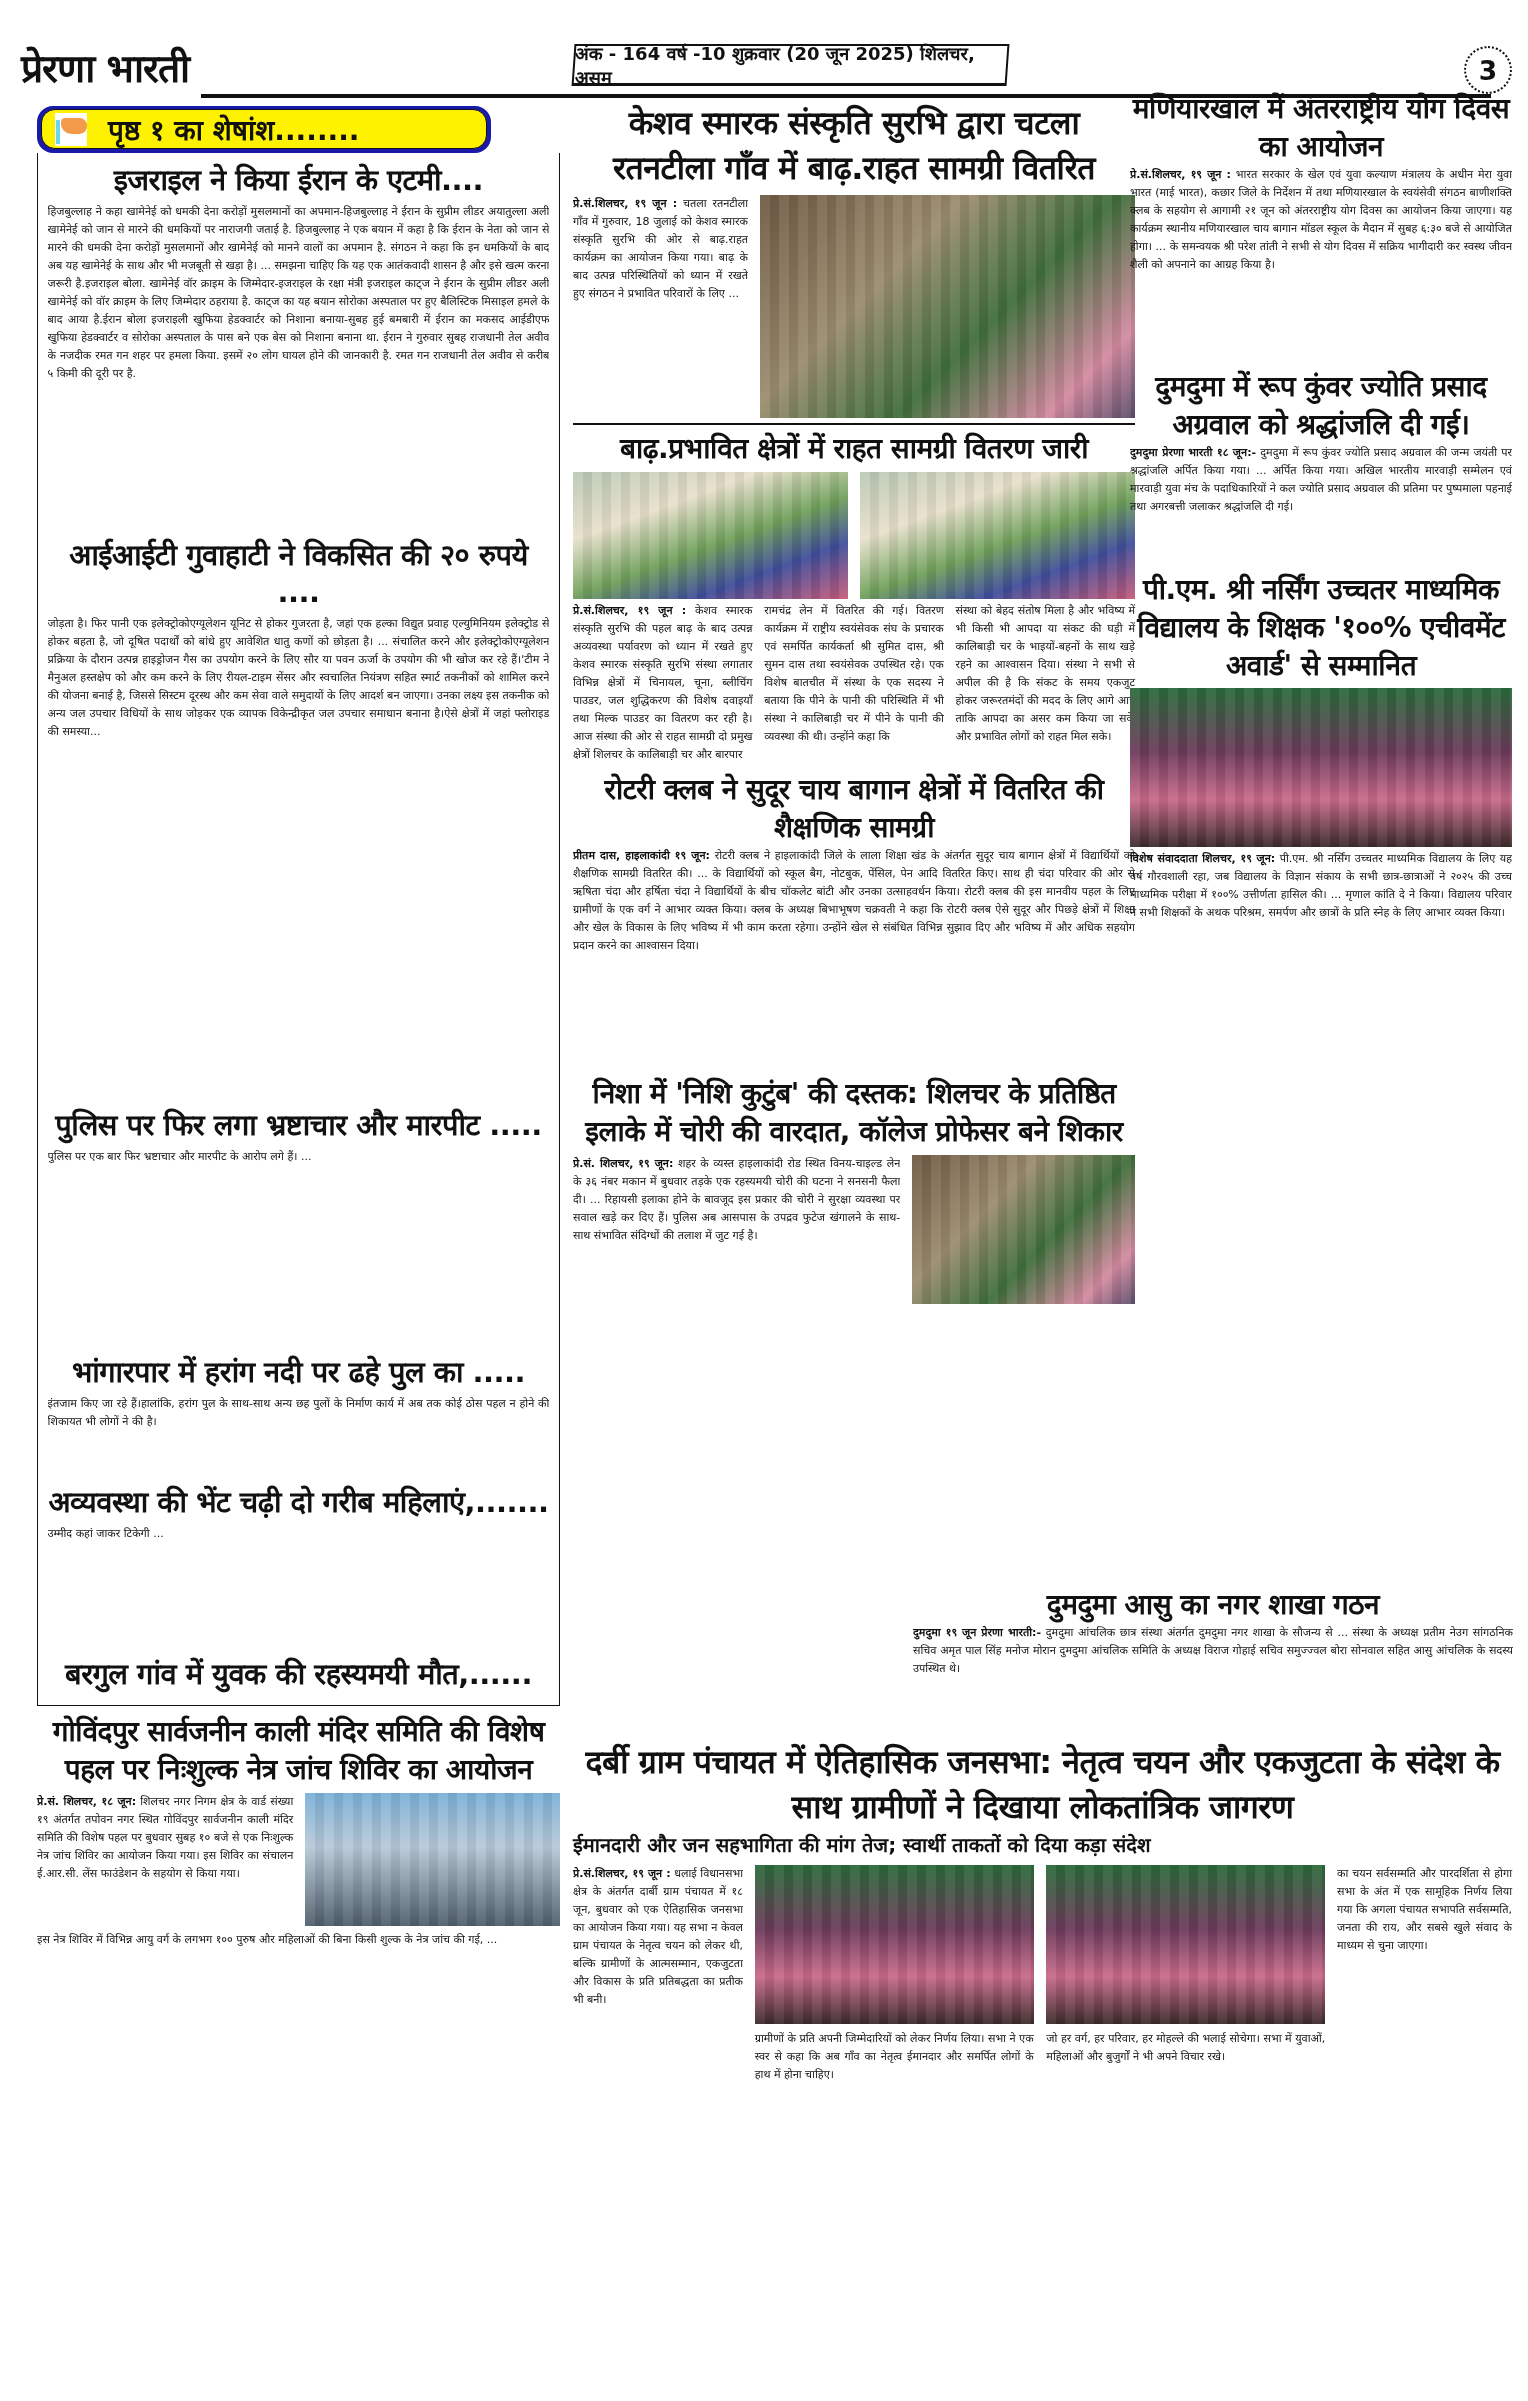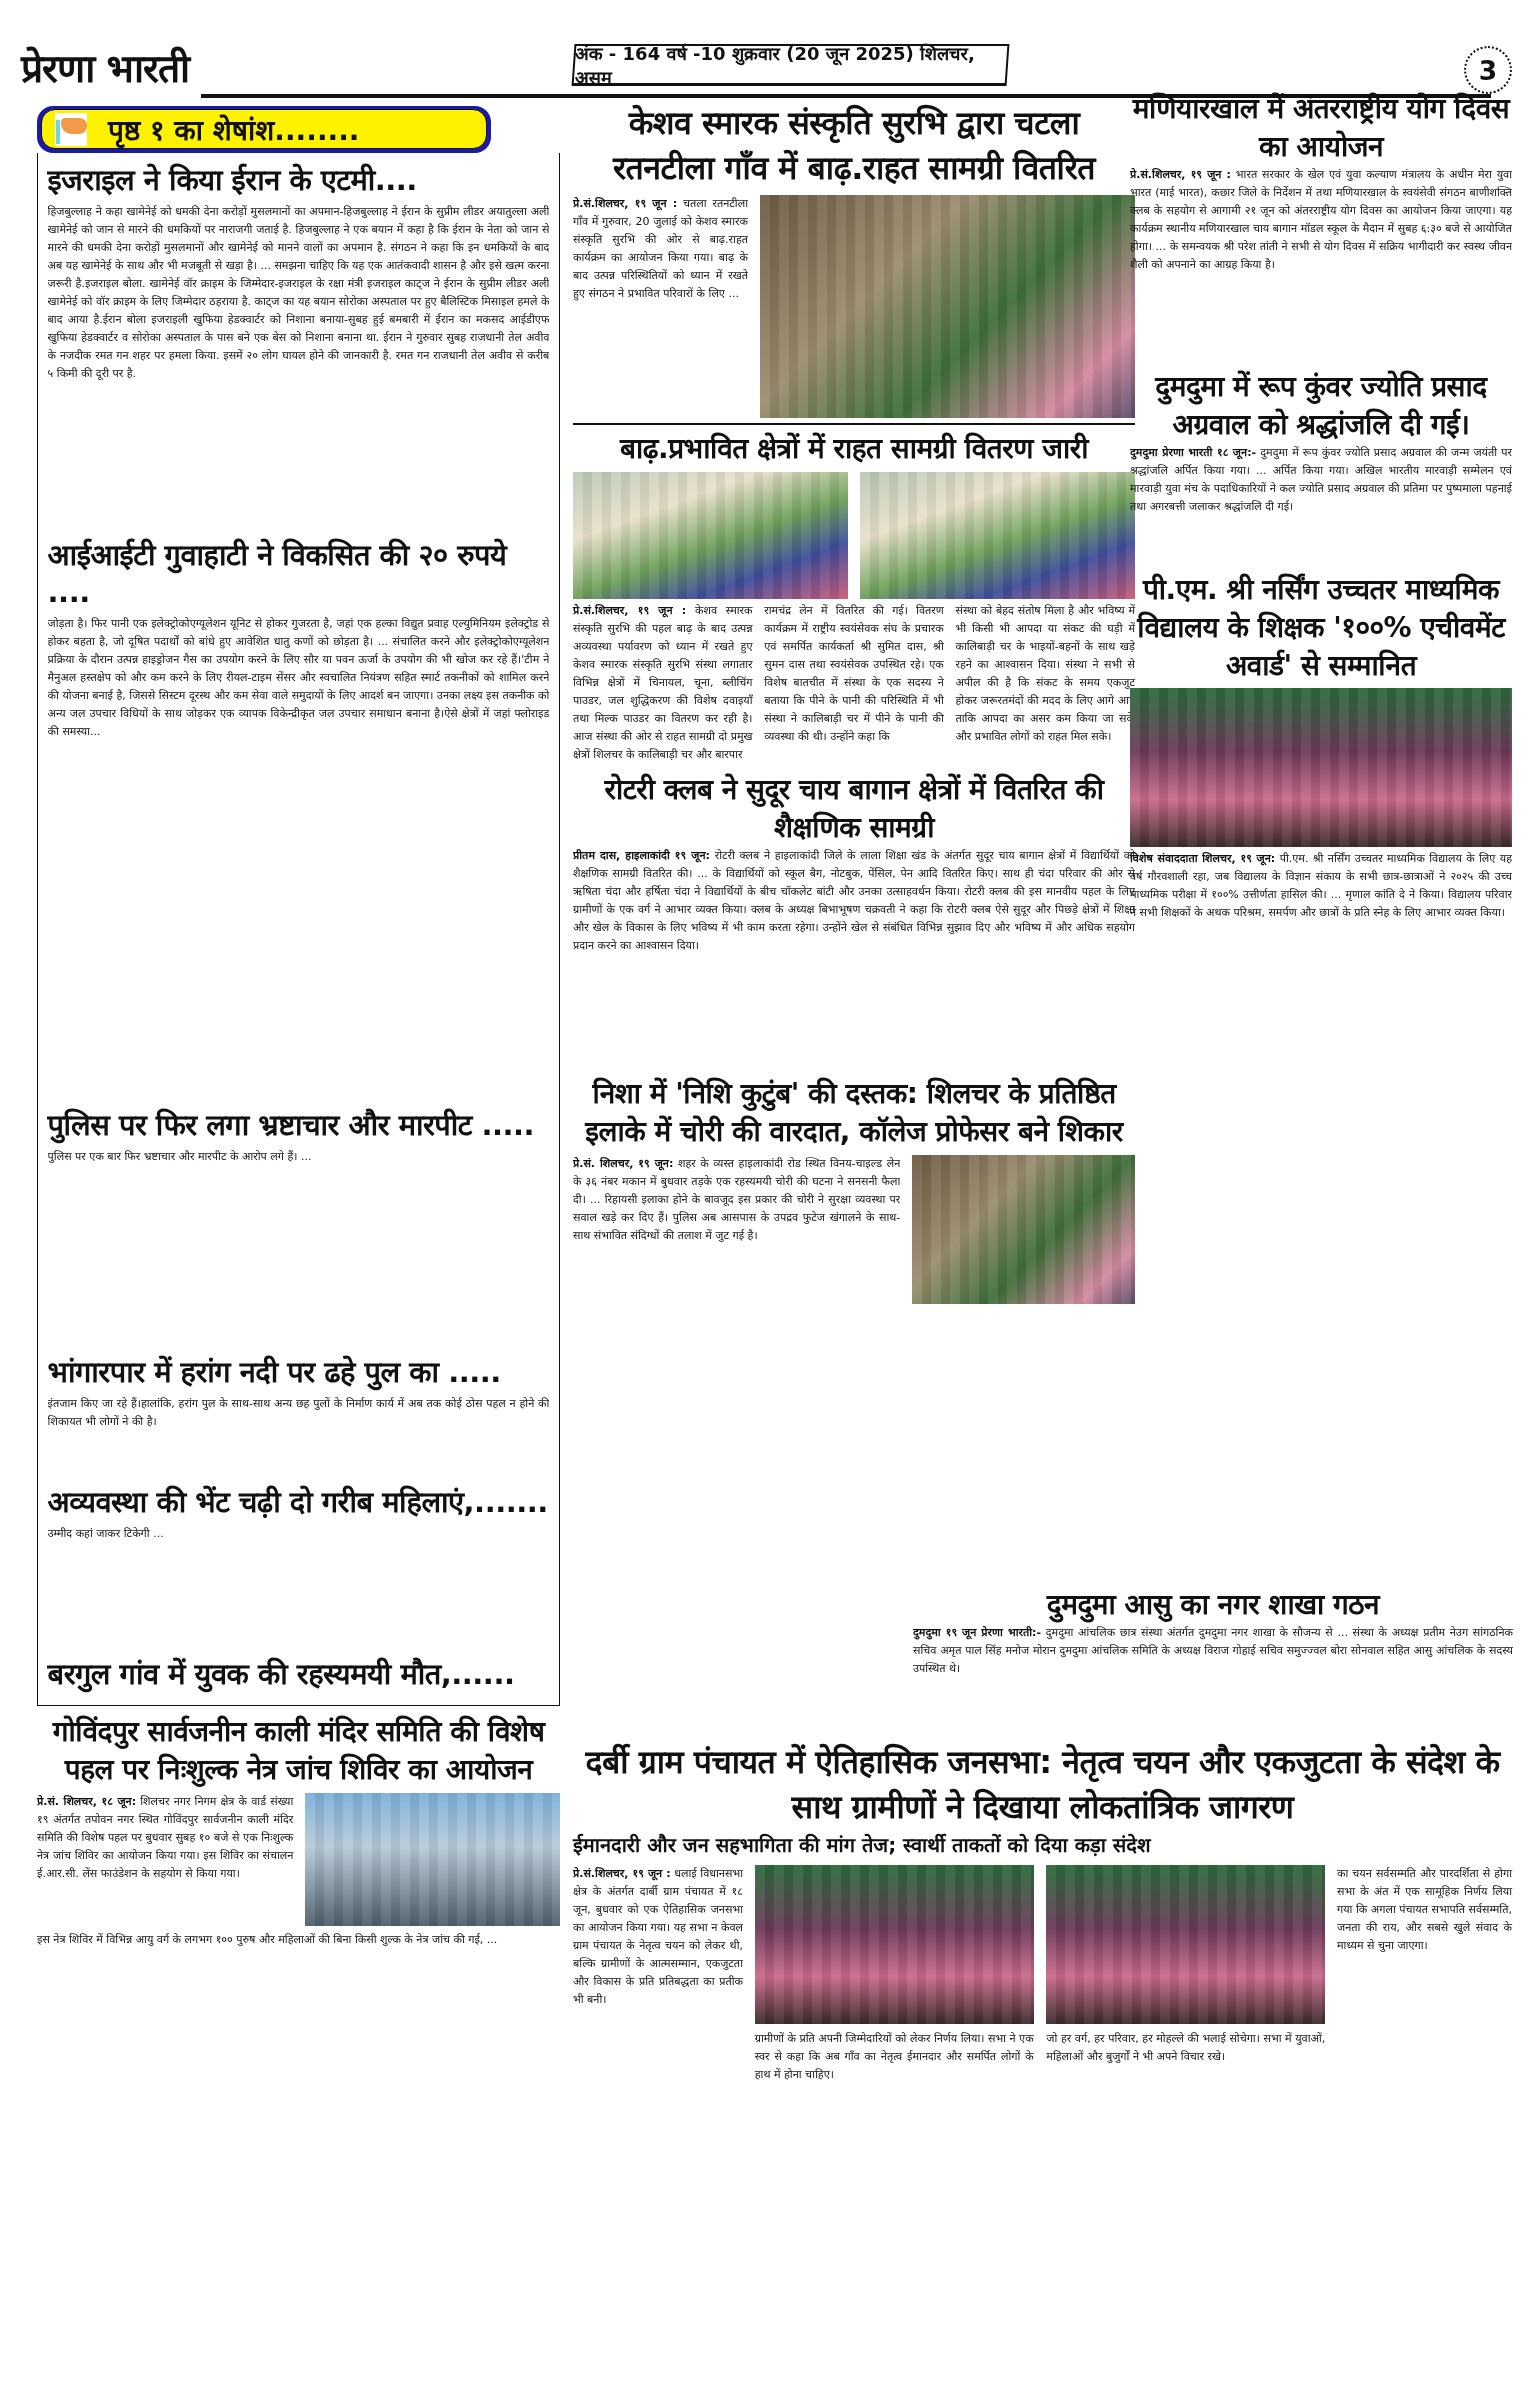--- a/index.html
+++ b/index.html
@@ -20,21 +20,21 @@
   .col-bottom { left: 573px; top: 1740px; width: 939px; }
 
   .banner { height: 47px; background: #1a1aa8; border-radius: 16px; padding: 3.2px 4.2px; margin: 0 69px 0 0; }
   .banner-inner { background: #fff200; border-radius: 14px; height: 40px; display:flex; align-items:center; padding-left: 12.7px; border: 1.6px solid #111; }
   .hand-icon { width: 32px; height: 33px; background:#fff; margin-right: 21px; position: relative; }
   .hand-icon::before { content:""; position:absolute; left:1.1px; top:7.4px; width:4.2px; height:24.4px; background:#6ad6f0; }
   .hand-icon::after { content:""; position:absolute; left:6.4px; top:5.3px; width:25.5px; height:16px; background:#f29a4a; border-radius: 4.2px 7.4px 7.4px 10.6px; }
   .banner-text { font-size: 28px; font-weight: bold; }
 
   .boxed { border: 1.6px solid #111; border-top: none; padding: 5.3px 9.6px 7.4px; }
-  h2.kicker { font-size: 29px; font-weight: 900; line-height: 1.3; margin: 4.2px 0 3.2px; letter-spacing: -0.5px; }
+  h2.kicker { font-size: 29px; font-weight: 900; text-align: center; line-height: 1.3; margin: 4.2px 0 3.2px; letter-spacing: -0.5px; }
   .body { font-size: 11px; line-height: 18px; text-align: justify; }
   .dateline { font-weight: bold; }
 
   h1.head { font-size: 32px; font-weight: 900; line-height: 45px; text-align: center; letter-spacing: -0.5px; }
   h1.head.sm { font-size: 28px; line-height: 38px; }
   h3.sub { font-size: 20px; font-weight: 900; text-align: left; line-height: 30px; }
 
   .photo { background: linear-gradient(135deg, #6f5a44 0%, #9b8c6e 35%, #3f6e3a 60%, #d38aa0 85%, #5a4d6a 100%); position: relative; overflow: hidden; }
   .photo::after { content:""; position:absolute; inset:0; background: repeating-linear-gradient(90deg, rgba(255,255,255,0.06) 0 9.6px, rgba(0,0,0,0.06) 9.6px 19px); }
   .photo.green { background: linear-gradient(160deg, #b9c9b4 0%, #e8e0cc 30%, #6fa05a 55%, #3f4d9a 75%, #c75b7a 100%); }
@@ -102,21 +102,21 @@
     <p class="body" style="margin-top:4.2px;">इस नेत्र शिविर में विभिन्न आयु वर्ग के लगभग १०० पुरुष और महिलाओं की बिना किसी शुल्क के नेत्र जांच की गई, ...</p>
   </article>
 </section>
 
 <section class="col col-mid">
   <article>
     <h1 class="head">केशव स्मारक संस्कृति सुरभि द्वारा चटला रतनटीला गाँव में बाढ़.राहत सामग्री वितरित</h1>
     <div class="row" style="margin-top:4.2px;">
       <p class="body" style="width:175px;height:223px;overflow:hidden;">
         <span class="dateline">प्रे.सं.शिलचर, १९ जून :</span>
-        <span>चतला रतनटीला गाँव में गुरुवार, 20 जुलाई को केशव स्मारक संस्कृति सुरभि की ओर से बाढ़.राहत कार्यक्रम का आयोजन किया गया। बाढ़ के बाद उत्पन्न परिस्थितियों को ध्यान में रखते हुए संगठन ने प्रभावित परिवारों के लिए ...</span>
+        <span>चतला रतनटीला गाँव में गुरुवार, 18 जुलाई को केशव स्मारक संस्कृति सुरभि की ओर से बाढ़.राहत कार्यक्रम का आयोजन किया गया। बाढ़ के बाद उत्पन्न परिस्थितियों को ध्यान में रखते हुए संगठन ने प्रभावित परिवारों के लिए ...</span>
       </p>
       <div class="photo" style="flex:1;height:223px;"></div>
     </div>
   </article>
   <div class="rule"></div>
   <article>
     <h1 class="head sm">बाढ़.प्रभावित क्षेत्रों में राहत सामग्री वितरण जारी</h1>
     <div class="row" style="margin:3.2px 0;">
       <div class="photo green" style="flex:1;height:127px;"></div>
       <div class="photo green" style="flex:1;height:127px;"></div>

